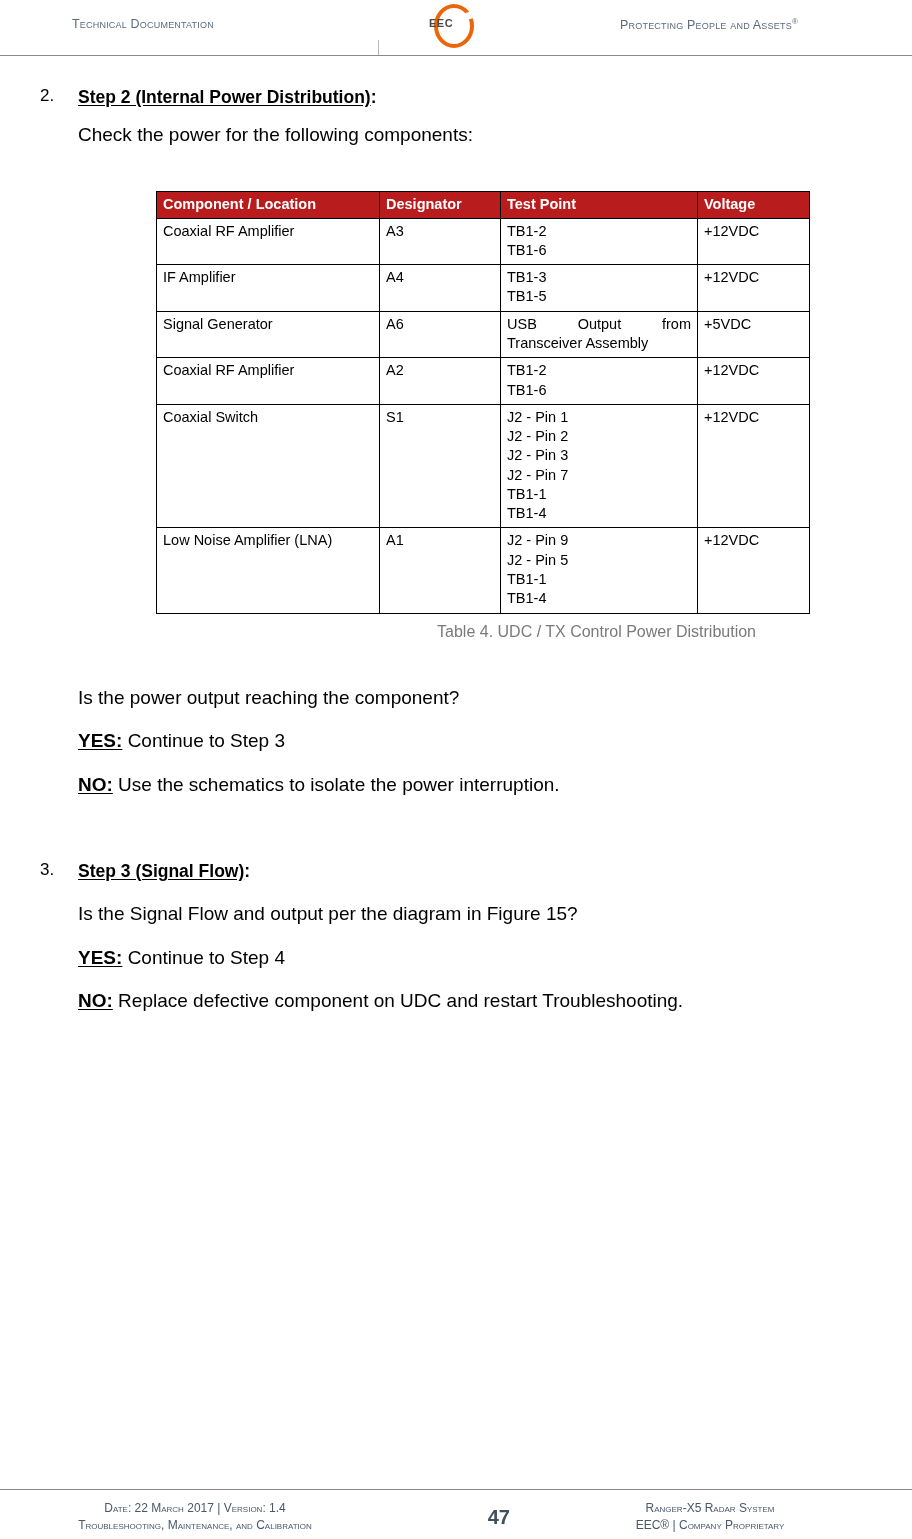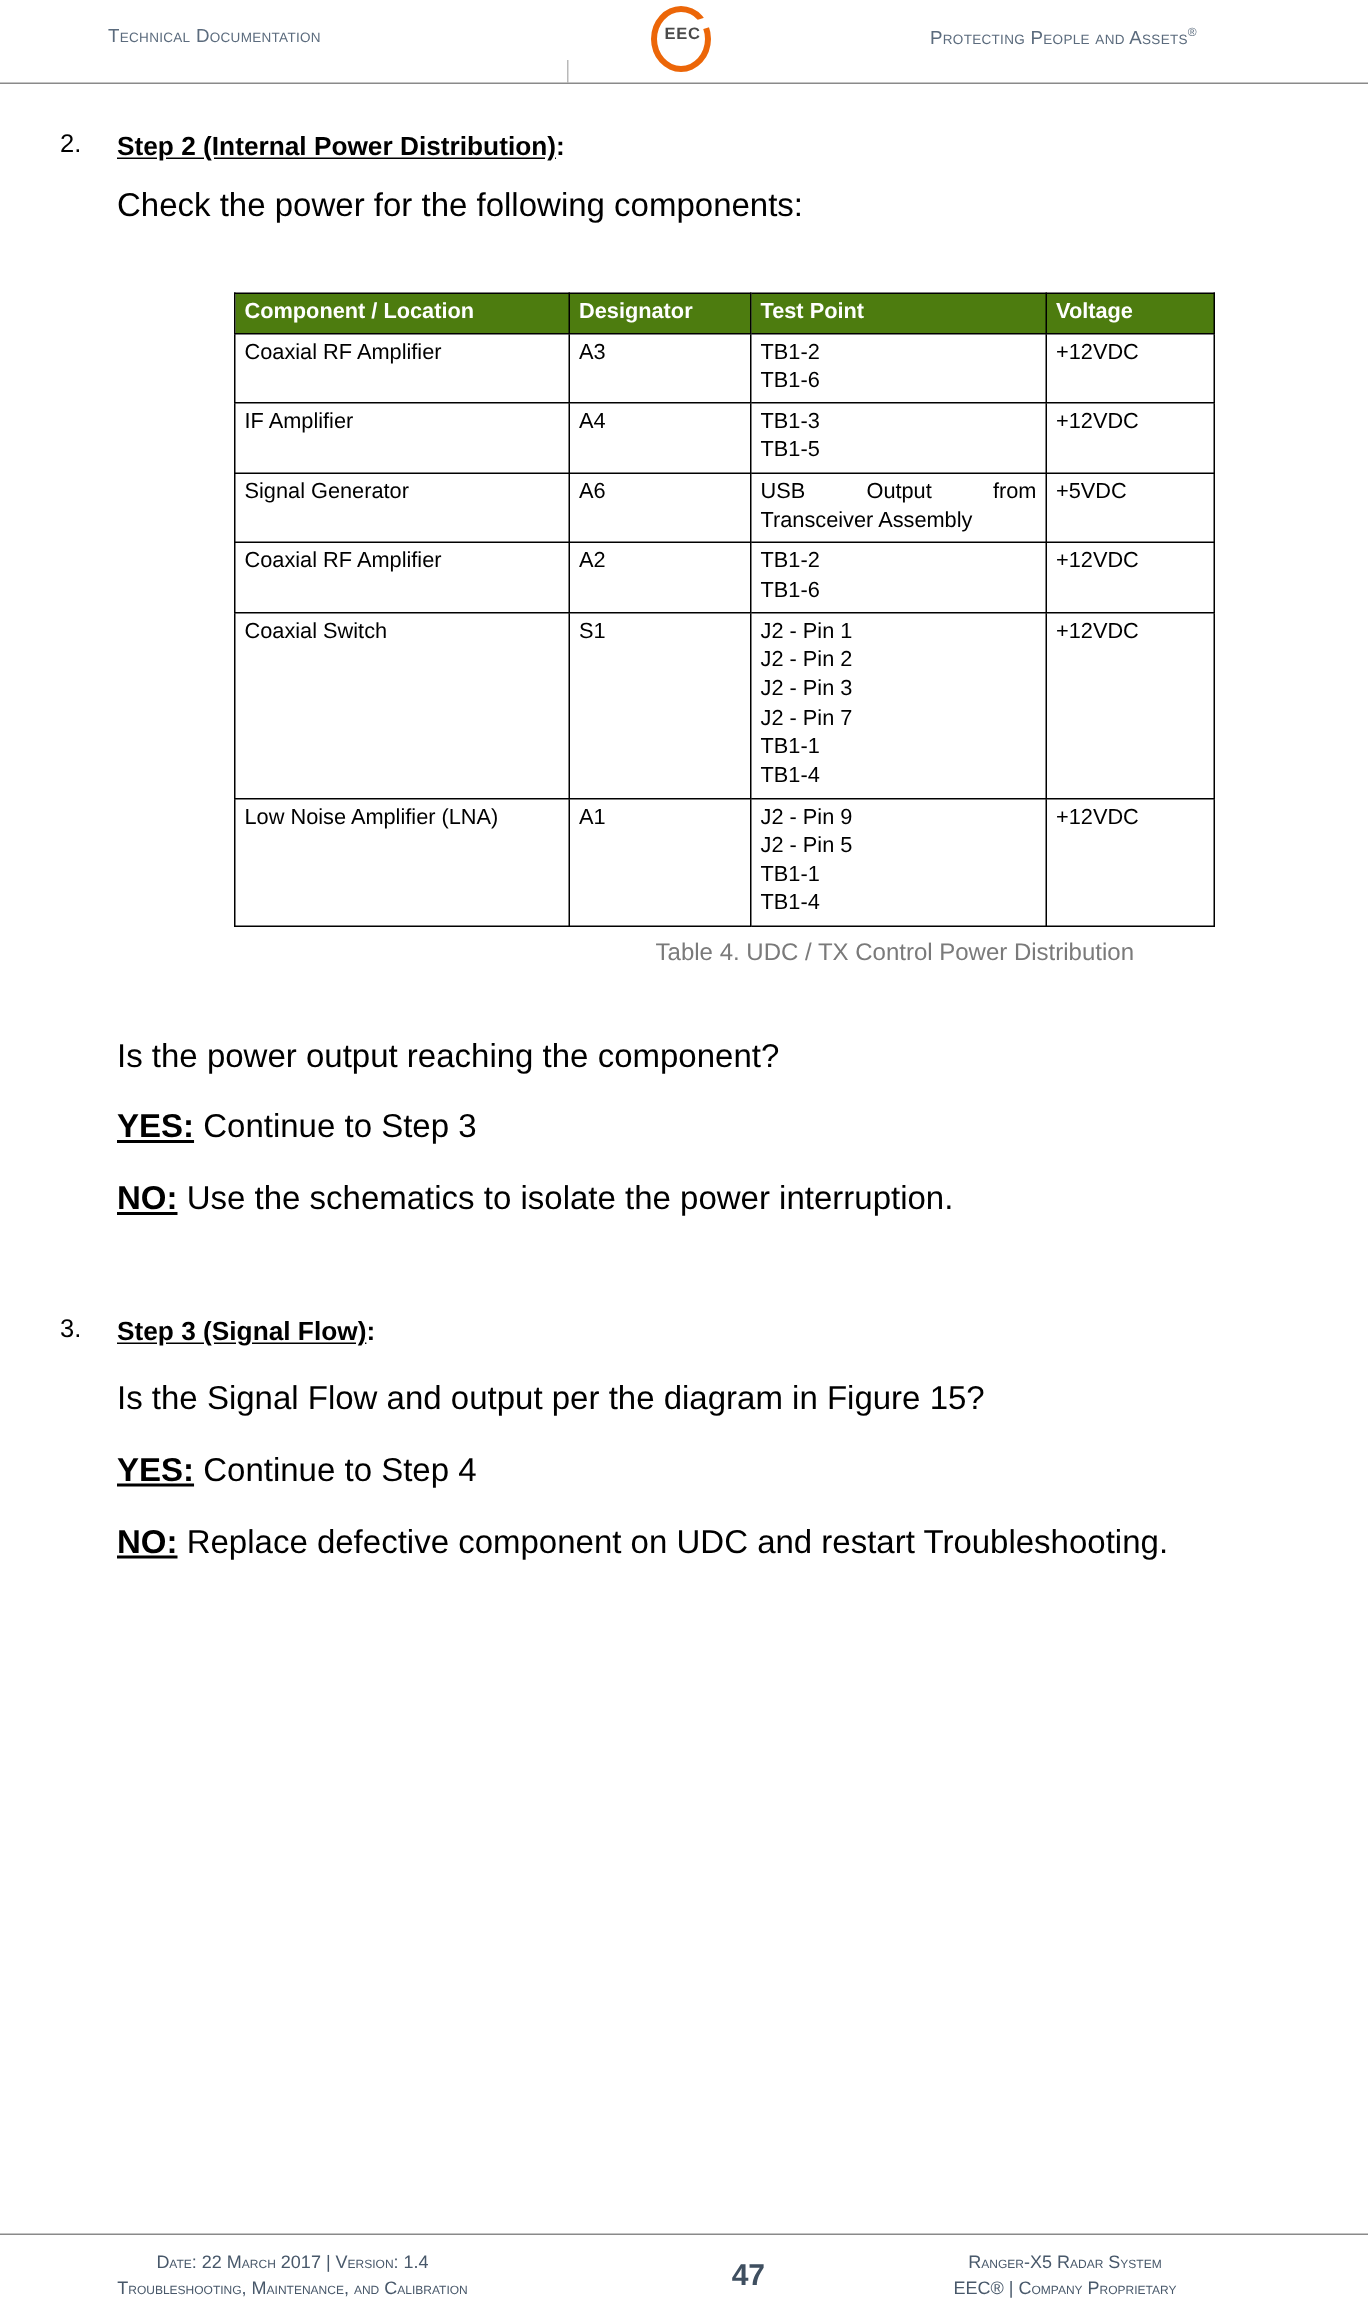--- a/index.html
+++ b/index.html
@@ -73,21 +73,20 @@
     width: 9px;
     height: 7px;
     background: #ffffff;
     transform: rotate(-18deg);
   }
   .hdr-logo .mark {
     position: absolute;
     left: 0;
     top: 14px;
     width: 52px;
-    text-align: center;
     font-size: 11px;
     font-weight: bold;
     letter-spacing: 0.5px;
     color: #4a4a4a;
     font-family: "Liberation Sans", sans-serif;
   }
   .hdr-rule {
     position: absolute;
     left: 0;
     top: 55px;
@@ -127,21 +126,21 @@
     font-size: 17.5px;
     font-weight: bold;
     color: #000;
     line-height: 1.35;
   }
   .step-title .u {
     text-decoration: underline;
     text-underline-offset: 2px;
   }
   .para {
-    font-size: 22px;
+    font-size: 19px;
     color: #000;
     line-height: 1.35;
     padding-left: 78px;
   }
   .para .lbl {
     font-weight: bold;
     text-decoration: underline;
     text-underline-offset: 2px;
   }
 
@@ -161,21 +160,21 @@
     font-size: 14.5px;
   }
   table.power-table th,
   table.power-table td {
     border: 1px solid #000000;
     vertical-align: top;
     padding: 3px 6px 4px 6px;
     line-height: 1.33;
   }
   table.power-table th {
-    background: #4d7c0f;
+    background: #b91c1c;
     color: #ffffff;
     font-weight: bold;
     text-align: left;
     font-size: 14.5px;
     padding-top: 3px;
     padding-bottom: 3px;
   }
   table.power-table td {
     color: #000000;
   }

